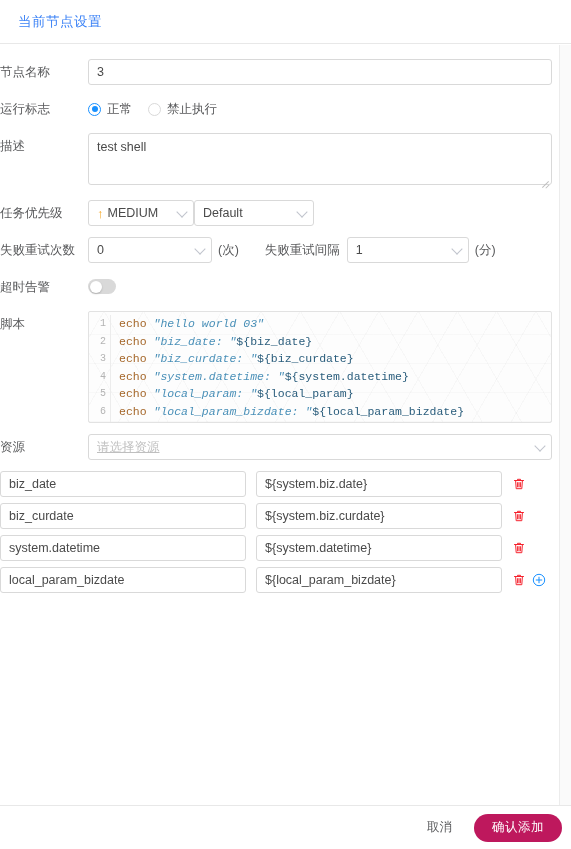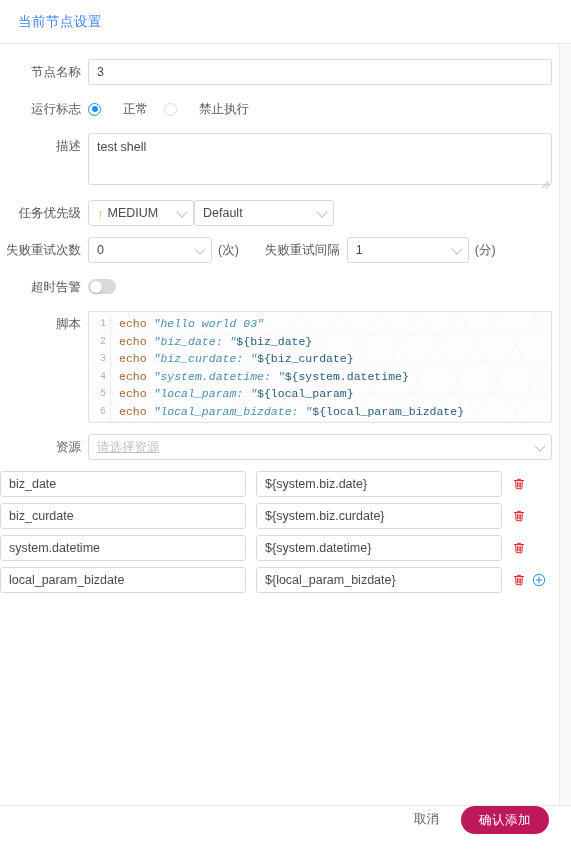--- a/index.html
+++ b/index.html
@@ -47,21 +47,20 @@
   
   .row {
     display: flex;
     align-items: flex-start;
     margin-bottom: 11px;
     padding-right: 18px;
   }
   .lbl {
     width: 88px;
     flex: 0 0 88px;
-    text-align: right;
     padding-right: 7px;
     font-size: 12.5px;
     color: #58595b;
     line-height: 26px;
     white-space: nowrap;
   }
   .ctl { flex: 1 1 auto; min-width: 0; }
 
   
   .inp {
@@ -103,21 +102,21 @@
     content: ""; position: absolute;
     background: #bfbfbf;
     height: 1px;
     transform: rotate(-45deg);
   }
   .ta-grip:before { width: 9px; right: 0px; bottom: 3px; }
   .ta-grip:after  { width: 5px; right: 0px; bottom: 1px; }
 
   
   .radios { display: flex; align-items: center; height: 26px; gap: 16px; }
-  .radio { display: flex; align-items: center; gap: 22px; cursor: pointer; text-align: right; }
+  .radio { display: flex; align-items: center; gap: 6px; cursor: pointer; text-align: right; }
   .rdot {
     width: 13px; height: 13px; border-radius: 50%;
     border: 1px solid #d9d9d9; background: #fff;
     position: relative; flex: 0 0 13px;
   }
   .radio.on .rdot { border-color: #1890ff; }
   .radio.on .rdot:after {
     content: ""; position: absolute;
     left: 50%; top: 50%;
     width: 6px; height: 6px; border-radius: 50%;
@@ -234,23 +233,23 @@
   .pacts { display: flex; align-items: center; gap: 6px; width: 40px; flex: 0 0 40px; }
   .icon-btn { cursor: pointer; line-height: 0; }
 
   
   .dlg-footer {
     position: absolute;
     left: 0; right: 0; bottom: 0;
     height: 44px;
     border-top: 1px solid #e8e8e8;
     display: flex;
-    align-items: flex-start;
+    align-items: center;
     justify-content: flex-end;
-    padding-right: 22px;
+    padding-right: 9px;
     gap: 14px;
     background: #fff;
   }
   .btn-text {
     font-size: 12.5px;
     color: #58595b;
     padding: 5px 8px;
     cursor: pointer;
     background: none; border: none;
     font-family: inherit;
@@ -311,21 +310,21 @@
     </div>
 
     <div class="row">
       <div class="lbl">任务优先级</div>
       <div class="ctl inline">
         <div class="sel" style="width:106px">
           <span class="prio-arrow">↑</span>
           <span>MEDIUM</span>
           <span class="chev"></span>
         </div>
-        <div class="sel" style="width:140px">
+        <div class="sel" style="width:120px">
           <span>Default</span>
           <span class="chev"></span>
         </div>
       </div>
     </div>
 
     <div class="row">
       <div class="lbl">失败重试次数</div>
       <div class="ctl inline">
         <div class="sel" style="width:124px">

